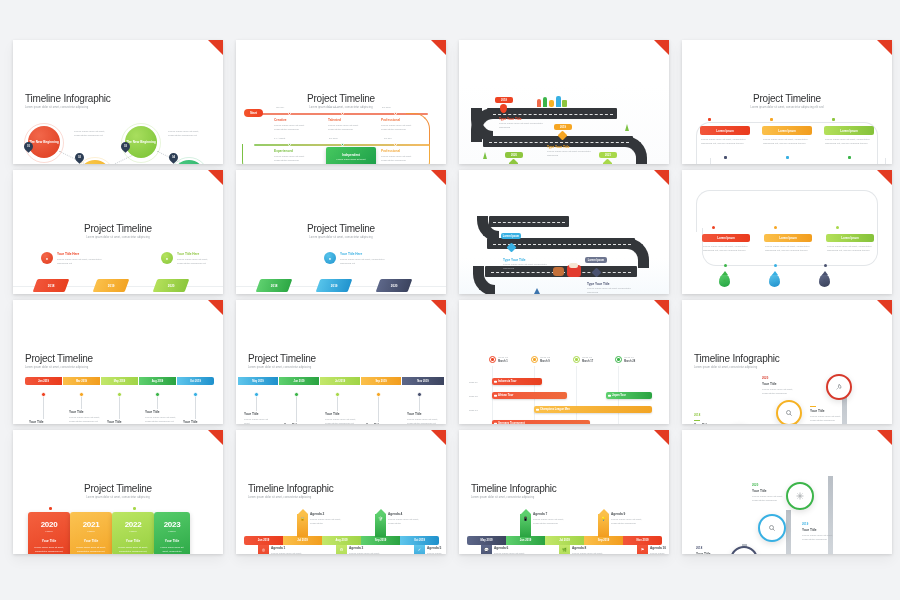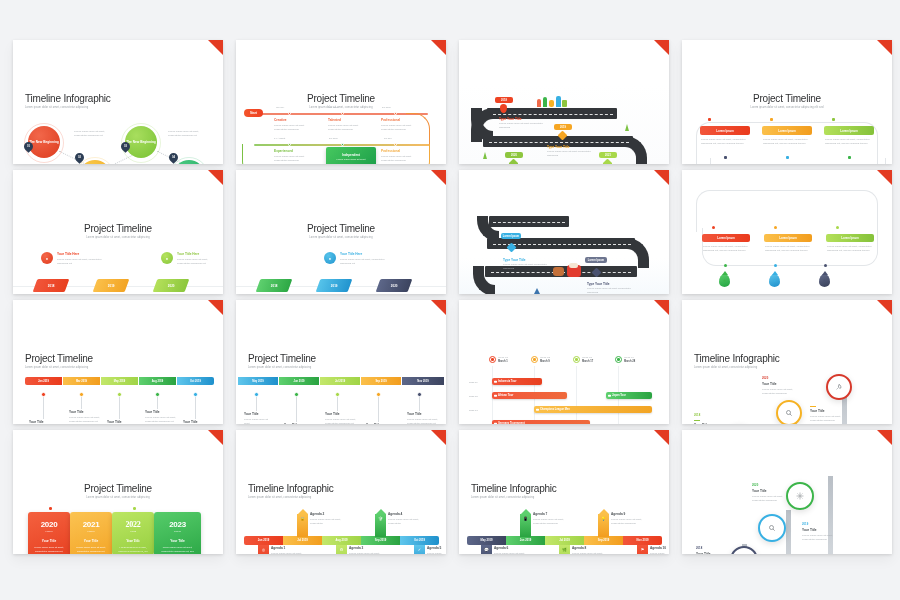--- a/index.html
+++ b/index.html
@@ -785,27 +785,27 @@
         <div class="ysub">Lorem</div>
         <div class="ytitle">Your Title</div>
         <div class="ybody">Lorem ipsum dolor sit amet, consectetur adipiscing elit, sed do eiusmod</div>
       </div>
       <div class="ycard" style="left:57px;top:38px;width:42px;height:58px;background:linear-gradient(160deg,#fbc352,#f19f1e);">
         <div class="yr">2021</div>
         <div class="ysub">Lorem</div>
         <div class="ytitle">Your Title</div>
         <div class="ybody">Lorem ipsum dolor sit amet, consectetur adipiscing elit, sed do eiusmod</div>
       </div>
-      <div class="ycard" style="left:99px;top:38px;width:42px;height:43px;background:linear-gradient(160deg,#bbe662,#97cf41);font-family:Liberation Serif, serif;">
+      <div class="ycard" style="left:99px;top:38px;width:42px;height:43px;background:linear-gradient(160deg,#bbe662,#97cf41);">
         <div class="yr">2022</div>
         <div class="ysub">Lorem</div>
         <div class="ytitle">Your Title</div>
         <div class="ybody">Lorem ipsum dolor sit amet, consectetur adipiscing elit, sed do eiusmod</div>
       </div>
-      <div class="ycard" style="left:141px;top:38px;width:47px;height:58px;background:linear-gradient(160deg,#56cc6a,#23a03f);">
+      <div class="ycard" style="left:141px;top:38px;width:36px;height:58px;background:linear-gradient(160deg,#56cc6a,#23a03f);">
         <div class="yr">2023</div>
         <div class="ysub">Lorem</div>
         <div class="ytitle">Your Title</div>
         <div class="ybody">Lorem ipsum dolor sit amet, consectetur adipiscing elit, sed do eiusmod</div>
       </div>
     </div>
     <div class="ribbon"></div>
   </div>
 
   <div class="slide">

